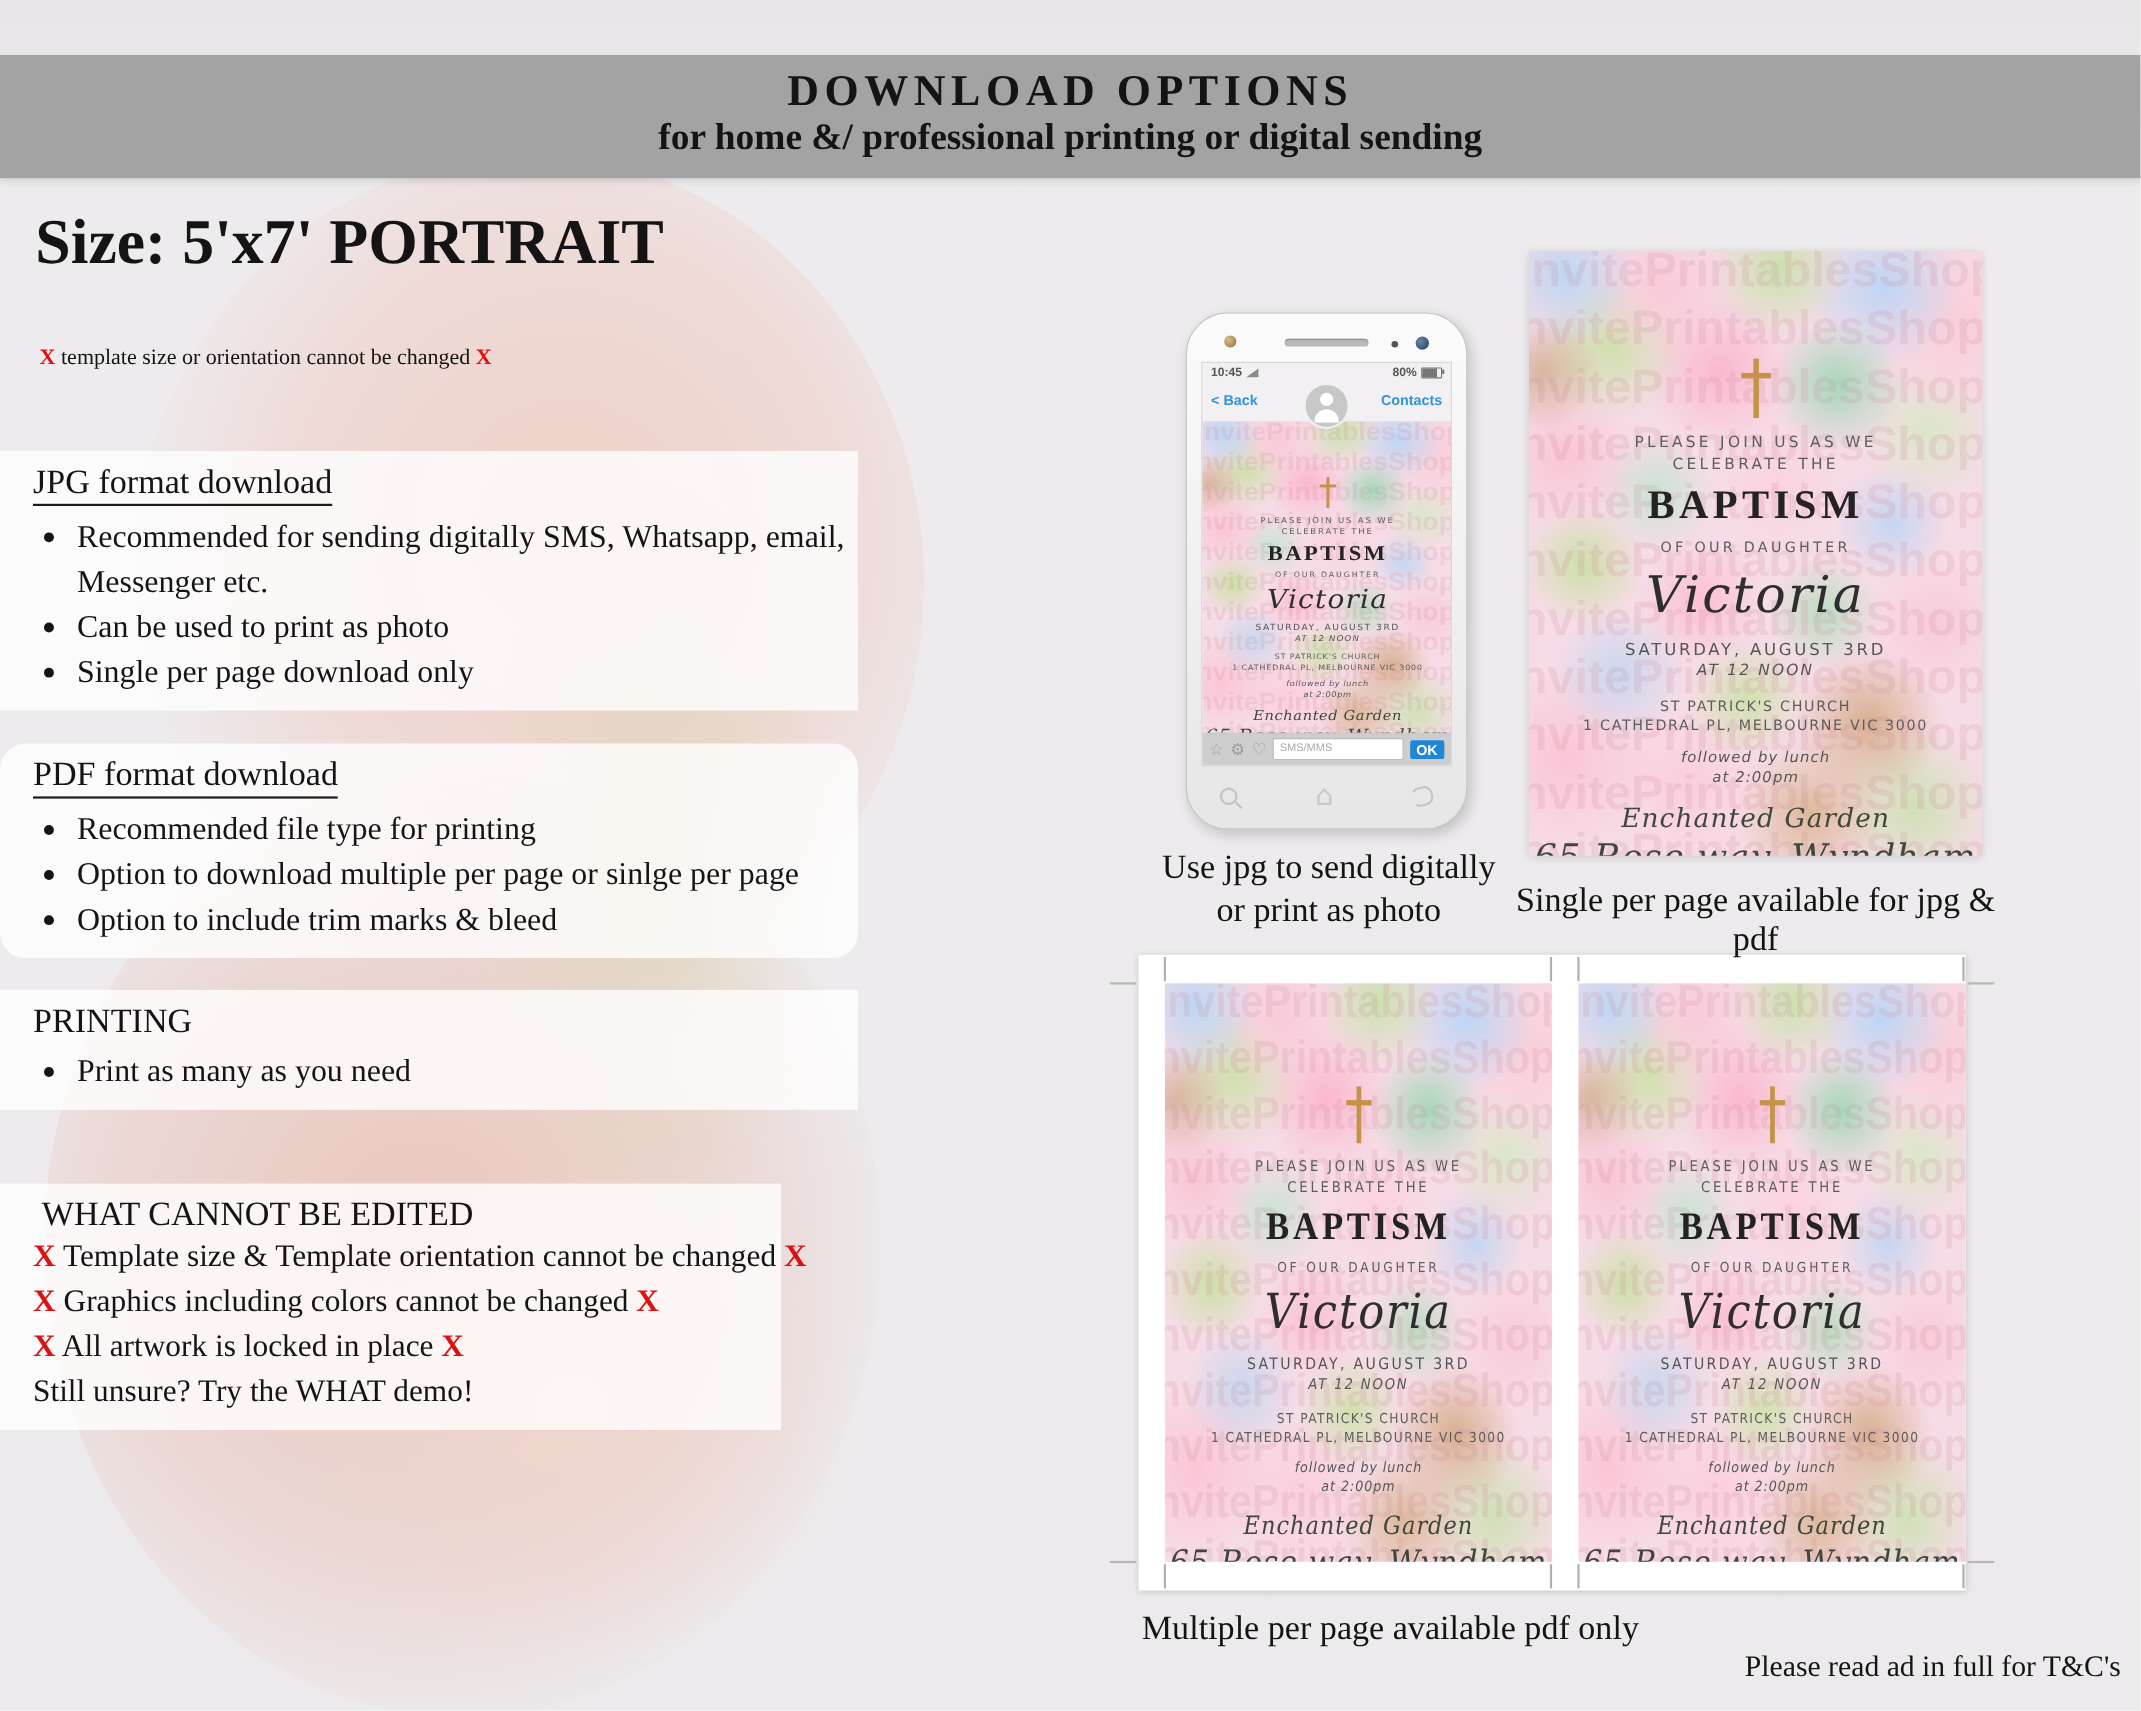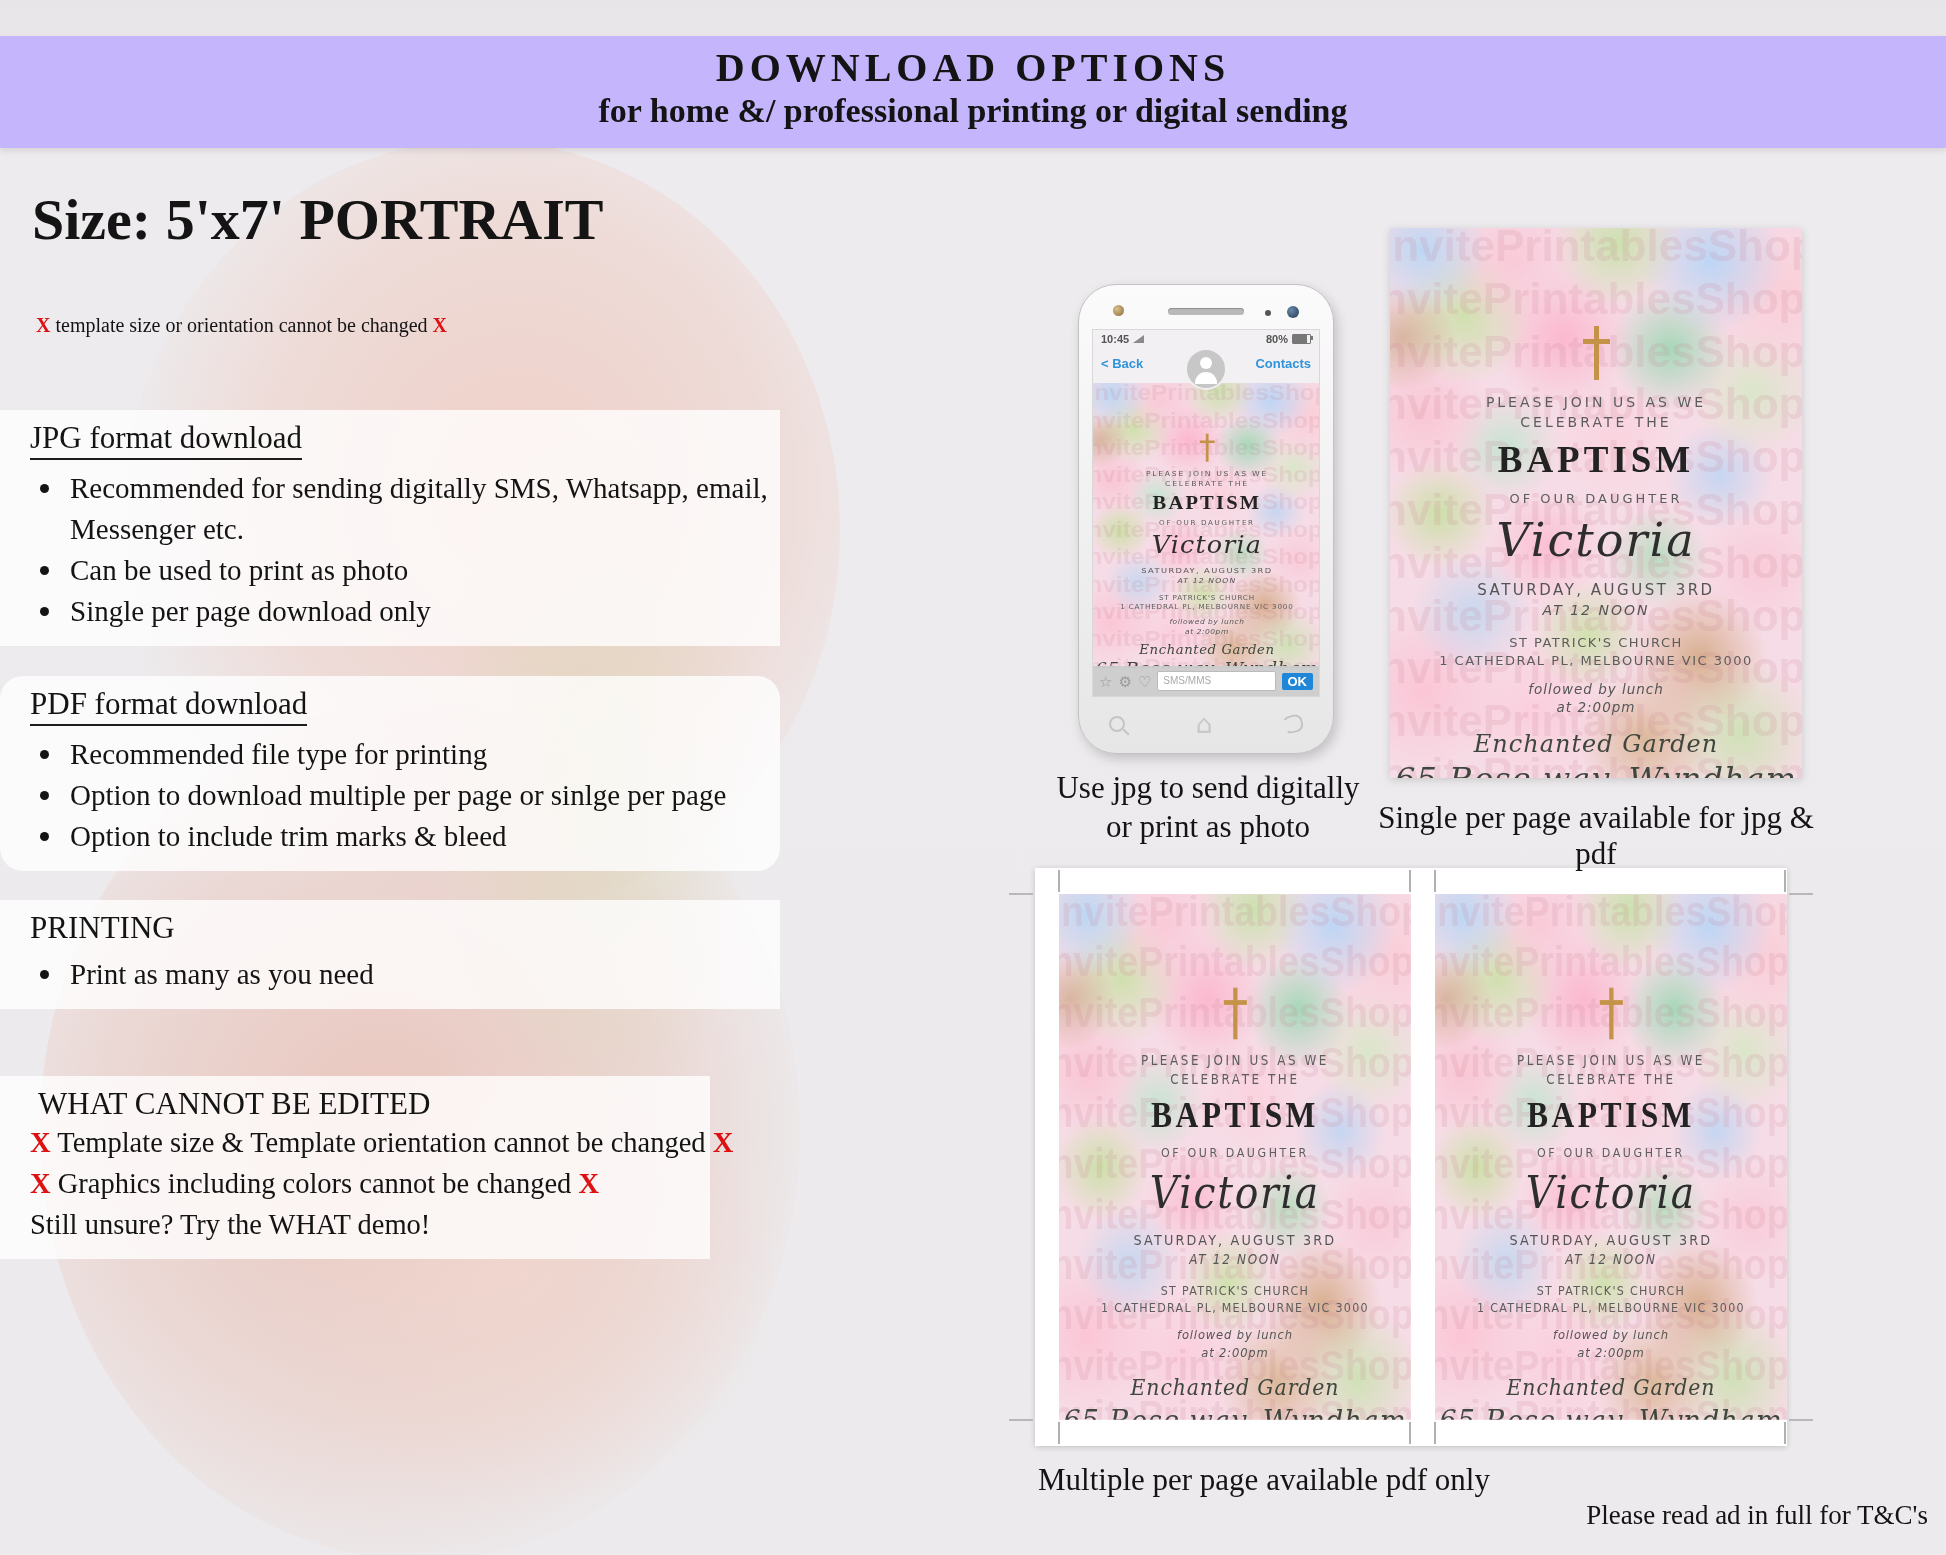--- a/index.html
+++ b/index.html
@@ -13,21 +13,21 @@
   #fl1{left:120px;top:140px;width:720px;height:780px;
     background:radial-gradient(ellipse at 55% 45%, rgba(239,206,197,.95) 0%, rgba(239,206,197,.55) 45%, rgba(239,206,197,0) 72%);}
   #fl2{left:40px;top:700px;width:760px;height:860px;
     background:radial-gradient(ellipse at 45% 50%, rgba(233,194,184,.9) 0%, rgba(233,194,184,.45) 48%, rgba(233,194,184,0) 75%);}
   #fl3{left:430px;top:420px;width:330px;height:720px;
     background:radial-gradient(ellipse at 50% 50%, rgba(216,214,176,.55) 0%, rgba(216,214,176,0) 70%);}
   #fl4{left:260px;top:1050px;width:520px;height:460px;
     background:radial-gradient(ellipse at 50% 50%, rgba(240,214,206,.85) 0%, rgba(240,214,206,0) 70%);}
 
   
-  .header{position:absolute;left:0;top:36px;width:100%;height:112px;background:#c4b5fd;
+  .header{position:absolute;left:0;top:50px;width:100%;height:112px;background:#a3a3a3;
     box-shadow:0 3px 6px rgba(0,0,0,.10);text-align:center;z-index:3;}
   .header .t1{margin-top:8px;font-size:40px;font-weight:700;letter-spacing:5px;}
   .header .t2{font-size:34px;font-weight:700;margin-top:1px;}
 
   
   .size-title{position:absolute;left:32px;top:186px;font-size:58px;font-weight:700;z-index:3;}
   .size-note{position:absolute;left:36px;top:314px;font-size:20px;z-index:3;}
   .xmark{color:#dd1111;font-weight:700;}
   .panel{position:absolute;left:0;z-index:3;background:rgba(255,255,255,.78);
     width:780px;box-sizing:border-box;padding:10px 10px 14px 30px;}
@@ -211,20 +211,25 @@
   <div class="xline">
     <span class="xmark">X</span>
     <span>Template size &amp; Template orientation cannot be changed</span>
     <span class="xmark">X</span>
   </div>
   <div class="xline">
     <span class="xmark">X</span>
     <span>Graphics including colors cannot be changed</span>
     <span class="xmark">X</span>
   </div>
+  <div class="xline">
+    <span class="xmark">X</span>
+    <span>All artwork is locked in place</span>
+    <span class="xmark">X</span>
+  </div>
   <div class="still">Still unsure? Try the WHAT demo!</div>
 </div>
 
 <div class="phone">
   <div class="ph-cam"></div>
   <div class="ph-speaker"></div>
   <div class="ph-dot"></div>
   <div class="ph-cam2"></div>
   <div class="ph-screen">
     <div class="ph-status">

